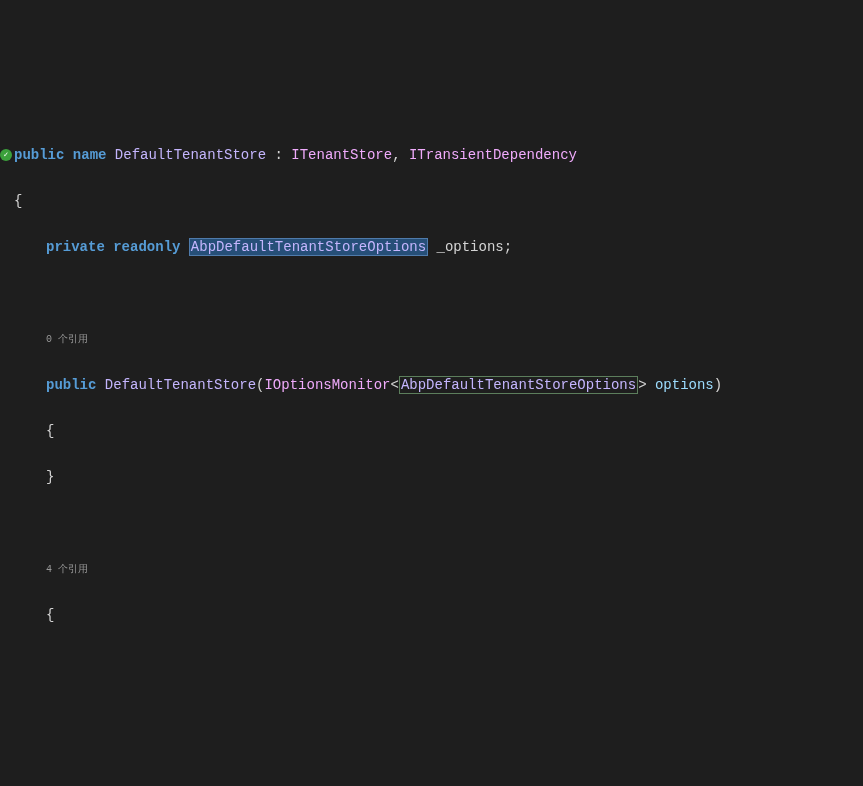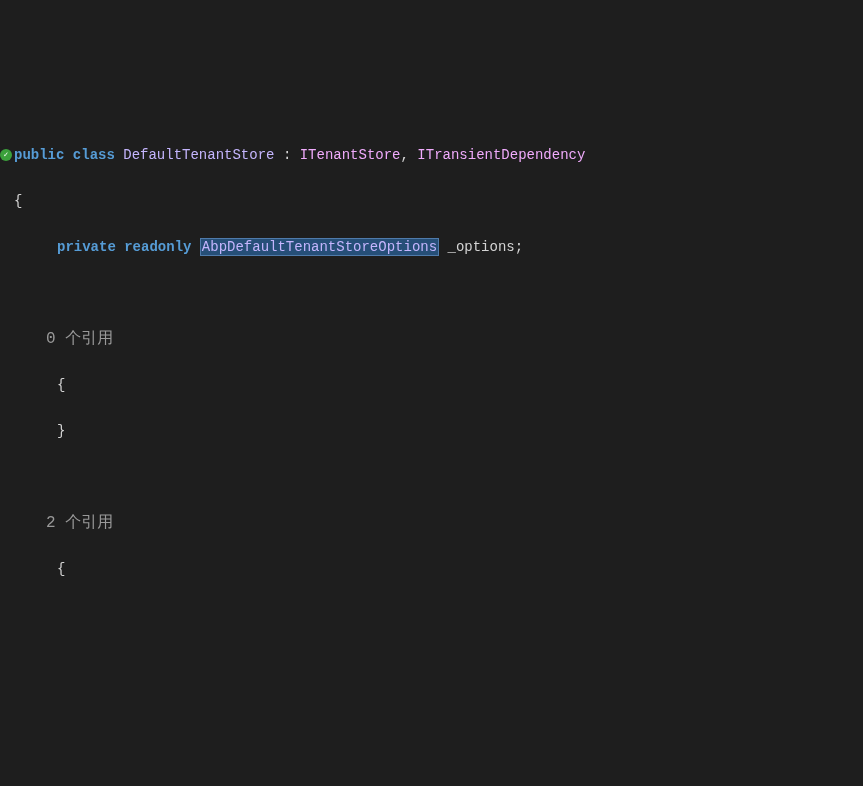--- a/index.html
+++ b/index.html
@@ -35,51 +35,52 @@
     text-align: center;
     line-height: 12px;
   }
   .kw { color: #569cd6; font-weight: bold; }
   .cls { color: #c4b5fd; }
   .iface { color: #f0abfc; }
   .method { color: #dcdcaa; }
   .param { color: #9cdcfe; }
   .codelens {
     color: #999999;
-    font-size: 16px;
+    font-size: 10px;
     padding-left: 46px;
   }
   .highlight-box {
     background: #264f78;
     border: 1px solid #4f7bab;
     padding: 0 1px;
   }
   .ref-box {
     border: 1px solid #5c7e5c;
     padding: 0 1px;
   }
-  .ind2 { padding-left: 46px; margin-left: 11px; }
+  .ind2 { padding-left: 46px; }
   .pipe { color: #505050; }
 </style>
 </head>
 <body>
 
 
 
 <div class="editor">
 
-<div class="line"><span class="gutter-icon">✓</span><span class="kw">public</span> <span class="kw">class</span> <span class="cls">DefaultTenantStore</span><span> : </span><span class="iface">ITenantStore</span><span>, </span><span class="iface">ITransientDependency</span></div>
+<div class="line"><span class="gutter-icon">✓</span><span class="kw">public</span> <span class="kw">name</span> <span class="cls">DefaultTenantStore</span><span> : </span><span class="iface">ITenantStore</span><span>, </span><span class="iface">ITransientDependency</span></div>
 <div class="line"><span>{</span></div>
 <div class="line ind2"><span class="kw">private</span> <span class="kw">readonly</span> <span class="cls highlight-box">AbpDefaultTenantStoreOptions</span><span> _options;</span></div>
 <div class="line"> </div>
 <div class="line codelens"><span>0 个引用</span></div>
+<div class="line ind2"><span class="kw">public</span> <span class="cls">DefaultTenantStore</span><span>(</span><span class="iface">IOptionsMonitor</span><span>&lt;</span><span class="cls ref-box">AbpDefaultTenantStoreOptions</span><span>&gt;</span><span class="param"> options</span><span>)</span></div>
 <div class="line ind2"><span>{</span></div>
 <div class="line ind2"><span>}</span></div>
 <div class="line"> </div>
-<div class="line codelens"><span>2 个引用</span></div>
+<div class="line codelens"><span>4 个引用</span></div>
 <div class="line ind2"><span>{</span></div>
 
 
 
 
 
 
 
 
 

